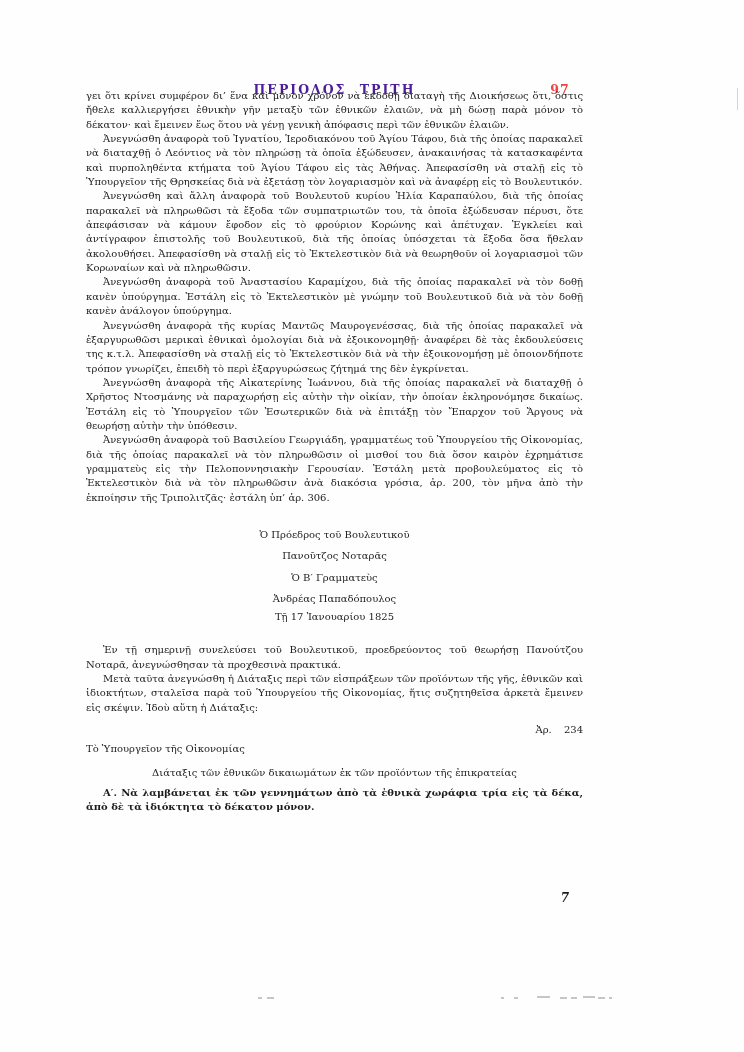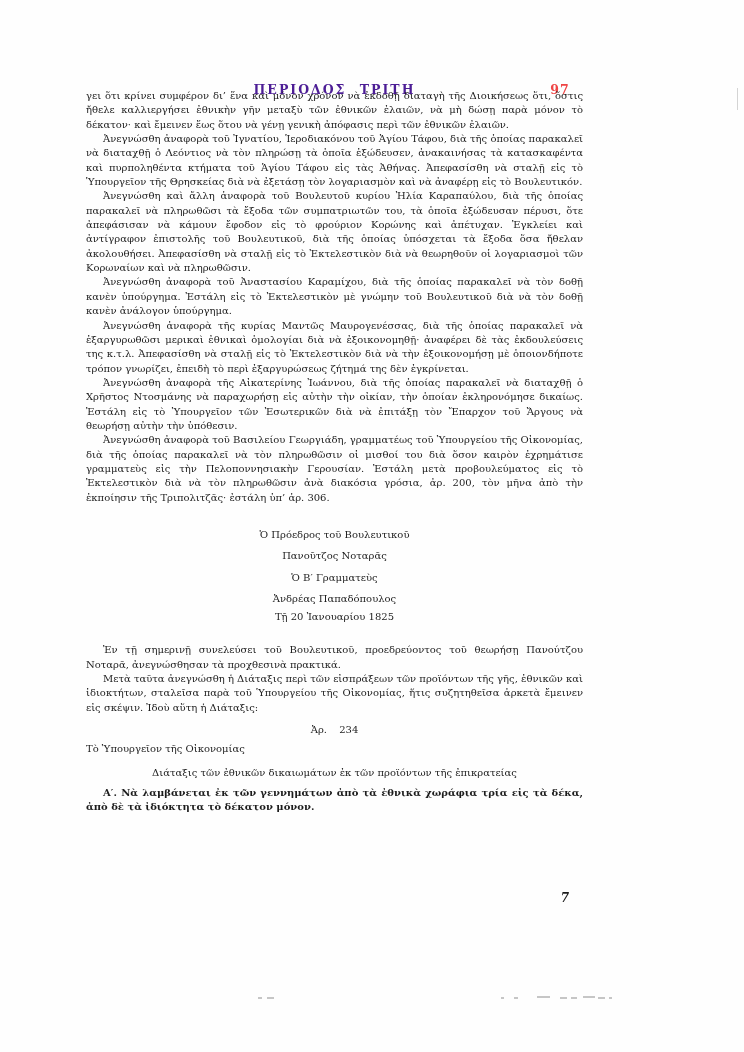--- a/index.html
+++ b/index.html
@@ -37,21 +37,21 @@
     margin-top:19px;padding-left:26px;padding-right:26px;
     text-align:center;line-height:21.5px;
   }
   .sig-col{text-align:center;}
   .date-heading{
     margin-top:33px;text-align:center;text-indent:0 !important;
   }
   .session-p1{margin-top:19px !important;}
   .number-line{
     margin-top:8px !important;text-indent:0 !important;padding-left:19px;
-    text-align:center;
+    text-align:right;
   }
   .number-line .num{display:inline-block;margin-left:9px;}
   .ministry-heading{
     margin-top:5px !important;text-indent:0 !important;
   }
   .decree-subheading{
     margin-top:9px !important;text-align:center;text-indent:0 !important;
   }
   .article-p{margin-top:6px !important;font-weight:bold;}
   .signature-mark{
@@ -84,21 +84,21 @@
       <div class="sig-col">
         <div>Ὁ Πρόεδρος τοῦ Βουλευτικοῦ</div>
         <div>Πανοῦτζος Νοταρᾶς</div>
       </div>
       <div class="sig-col">
         <div>Ὁ Β′ Γραμματεὺς</div>
         <div>Ἀνδρέας Παπαδόπουλος</div>
       </div>
     </div>
 
-    <p class="date-heading">Τῇ 20 Ἰανουαρίου 1825</p>
+    <p class="date-heading">Τῇ 17 Ἰανουαρίου 1825</p>
 
     <p class="session-p1">Ἐν τῇ σημερινῇ συνελεύσει τοῦ Βουλευτικοῦ, προεδρεύοντος τοῦ θεωρήσῃ Πανούτζου Νοταρᾶ, ἀνεγνώσθησαν τὰ προχθεσινὰ πρακτικά.</p>
     <p>Μετὰ ταῦτα ἀνεγνώσθη ἡ Διάταξις περὶ τῶν εἰσπράξεων τῶν προϊόντων τῆς γῆς, ἐθνικῶν καὶ ἰδιοκτήτων, σταλεῖσα παρὰ τοῦ Ὑπουργείου τῆς Οἰκονομίας, ἥτις συζητηθεῖσα ἀρκετὰ ἔμεινεν εἰς σκέψιν. Ἰδοὺ αὕτη ἡ Διάταξις:</p>
 
     <p class="number-line">
       <span>Ἀρ.</span>
       <span class="num">234</span>
     </p>
 
     <p class="ministry-heading">Τὸ Ὑπουργεῖον τῆς Οἰκονομίας</p>

